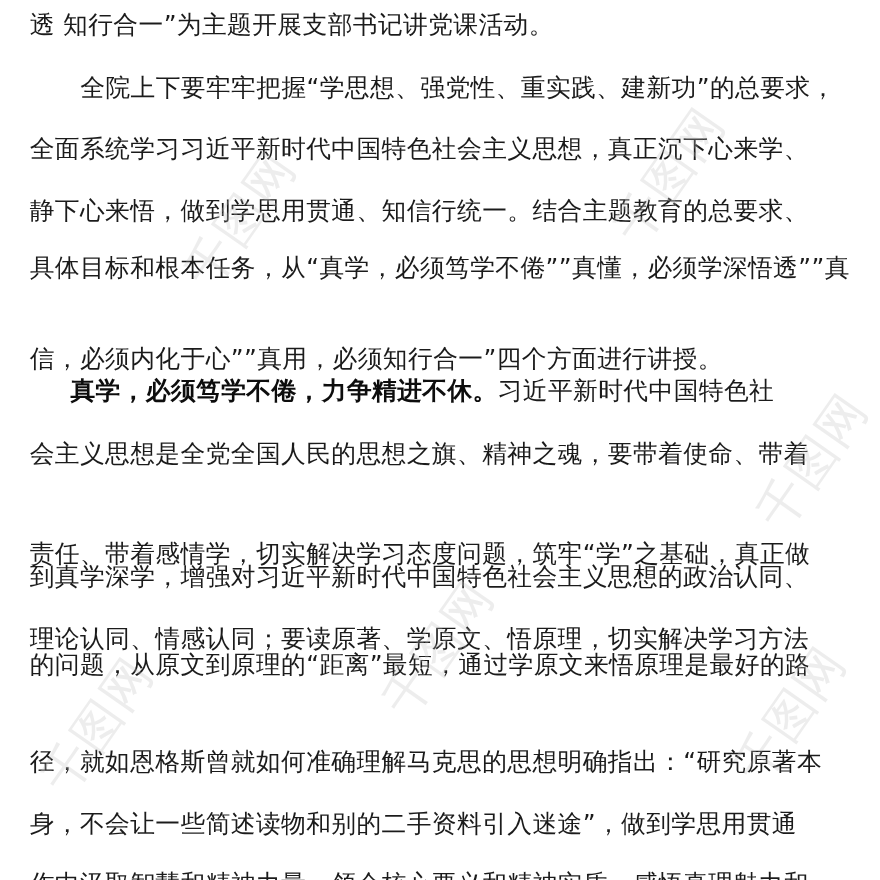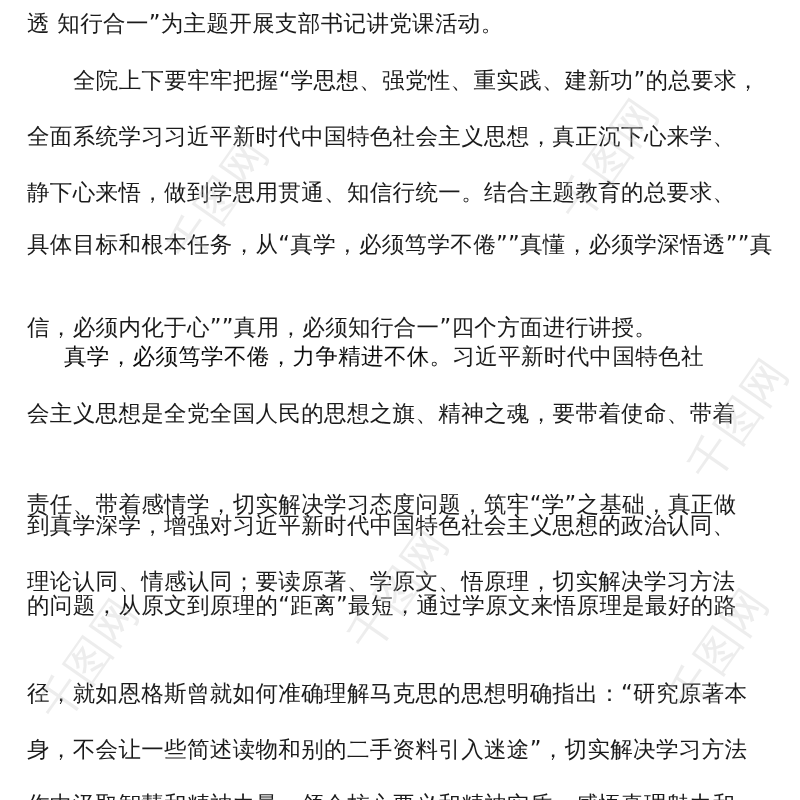--- a/index.html
+++ b/index.html
@@ -29,21 +29,21 @@
       font-size: 22.5px;
       line-height: 28px;
       white-space: nowrap;
       letter-spacing: 0.35px;
       color: #1b1b1b;
     }
     .line.indent {
       left: 73px;
     }
     .bold {
-      font-weight: normal;
+      font-weight: bold;
       color: #0d0d0d;
     }
     .watermark {
       position: absolute;
       font-size: 44px;
       color: rgba(190, 190, 190, 0.28);
       transform: rotate(-55deg);
       transform-origin: center center;
       white-space: nowrap;
       pointer-events: none;
@@ -66,21 +66,21 @@
   <div class="line indent" style="top:342px; left:64px;">
     <span class="bold">真学，必须笃学不倦，力争精进不休。</span><span>习近平新时代中国特色社</span>
   </div>
 
   <div class="line" style="top:399px;text-align:right;">会主义思想是全党全国人民的思想之旗、精神之魂，要带着使命、带着</div>
   <div class="line" style="top:471px;margin-top:19px;">责任、带着感情学，切实解决学习态度问题，筑牢“学”之基础，真正做</div>
   <div class="line" style="top:511px;">到真学深学，增强对习近平新时代中国特色社会主义思想的政治认同、</div>
   <div class="line" style="top:567px;">理论认同、情感认同；要读原著、学原文、悟原理，切实解决学习方法</div>
   <div class="line" style="top:591px;">的问题，从原文到原理的“距离”最短，通过学原文来悟原理是最好的路</div>
   <div class="line" style="top:679px;">径，就如恩格斯曾就如何准确理解马克思的思想明确指出：“研究原著本</div>
-  <div class="line" style="top:735px;">身，不会让一些简述读物和别的二手资料引入迷途”，切实解决学习方法</div>
+  <div class="line" style="top:735px;">身，不会让一些简述读物和别的二手资料引入迷途”，做到学思用贯通</div>
   <div class="line" style="top:790px;">作中汲取智慧和精神力量，领会核心要义和精神实质，感悟真理魅力和</div>
 
   <div class="watermark" style="left:150px; top:170px;">千图网</div>
   <div class="watermark" style="left:670px; top:390px;">千图网</div>
   <div class="watermark" style="left:330px; top:560px;">千图网</div>
   <div class="watermark" style="left:650px; top:620px;">千图网</div>
   <div class="watermark" style="left:20px; top:630px;">千图网</div>
   <div class="watermark" style="left:540px; top:130px;">千图网</div>
 </div>
 

